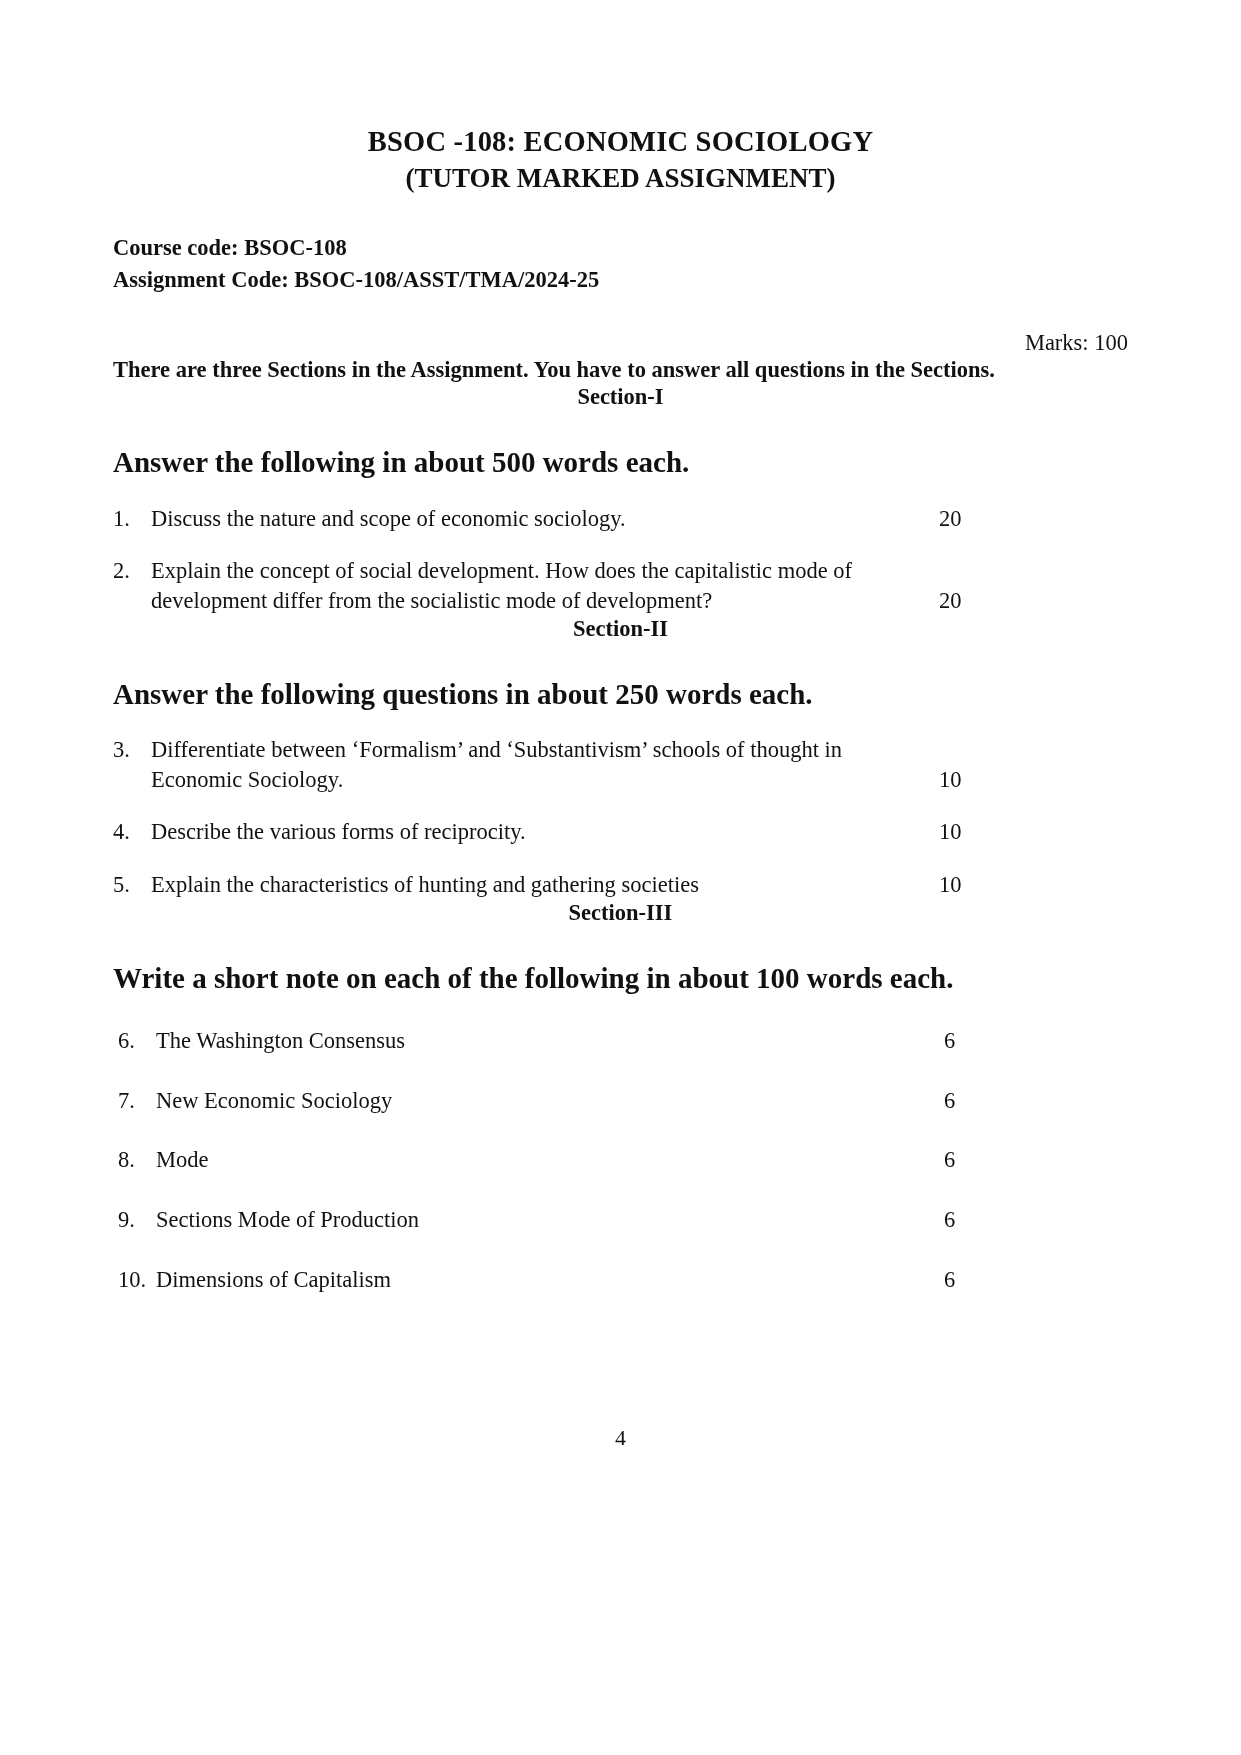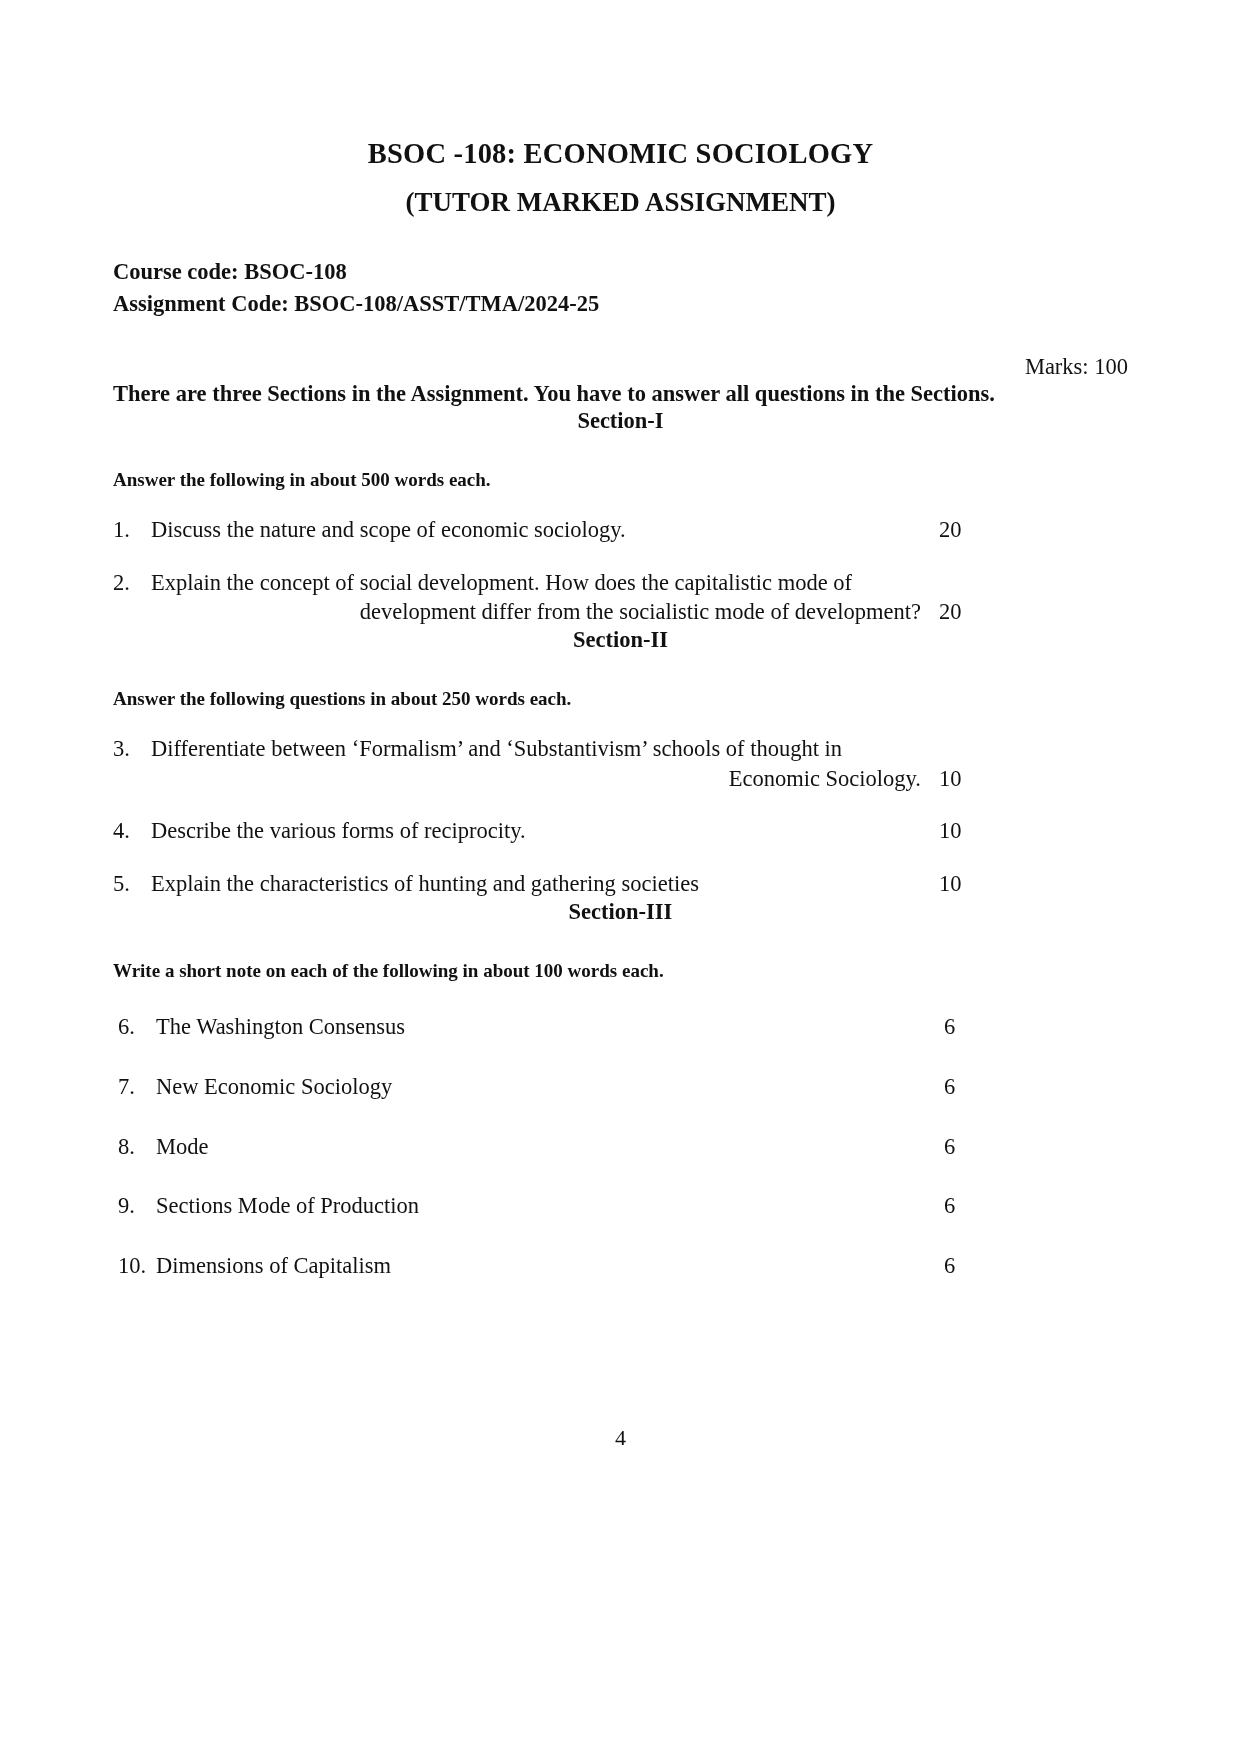--- a/index.html
+++ b/index.html
@@ -33,21 +33,21 @@
   
   .title-block {
     padding-top: 122px;
     text-align: center;
   }
   .doc-title {
     font-size: 28.5px;
     font-weight: bold;
     letter-spacing: 0.2px;
     line-height: 1.12;
-    margin: 16px;
+    margin: 4px;
     white-space: nowrap;
   }
   .doc-subtitle {
     font-size: 27px;
     font-weight: bold;
     line-height: 1.2;
     margin: 4px 0 0 0;
   }
 
   
@@ -79,21 +79,21 @@
 
   
   .section-head {
     text-align: center;
     font-weight: bold;
     font-size: 22.5px;
     margin-bottom: 0;
   }
   .section-instruction {
     font-weight: bold;
-    font-size: 19px;
+    font-size: 29px;
     margin-top: 34px;
     line-height: 1.25;
   }
 
   
   .qlist {
     margin: 0;
     padding: 0;
   }
   .qrow {
@@ -106,21 +106,21 @@
   .qnum {
     flex: 0 0 auto;
     width: 38px;
     text-align: left;
   }
   .qtext {
     flex: 1 1 auto;
     padding-right: 18px;
     max-width: 770px;
   }
-  .qtext .l2 { display: block; text-align: right; }
+  .qtext .l2 { display: block; }
   .qmarks {
     flex: 0 0 auto;
     width: 70px;
     text-align: left;
     align-self: flex-end;
   }
   .qmarks.top { align-self: flex-start; }
 
   
   .sec3 .qrow { margin-top: 30px; }

